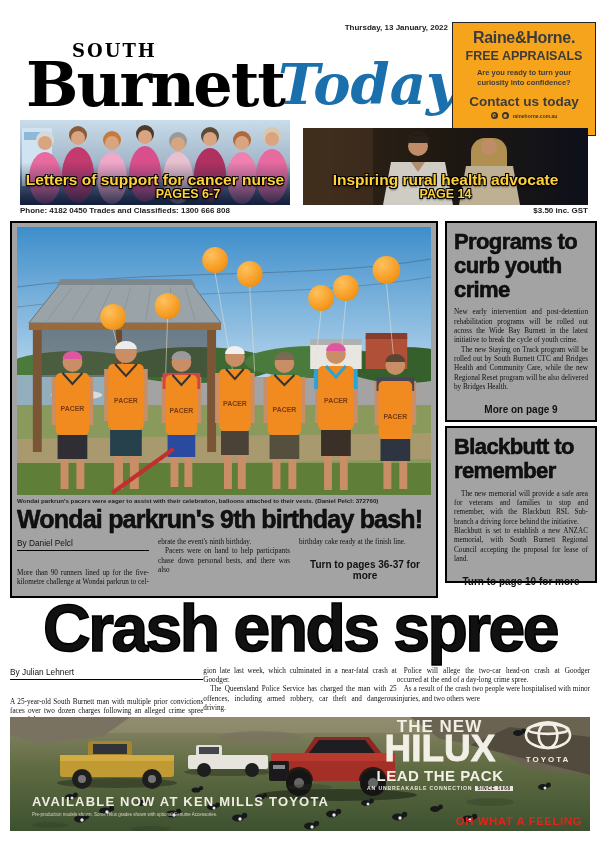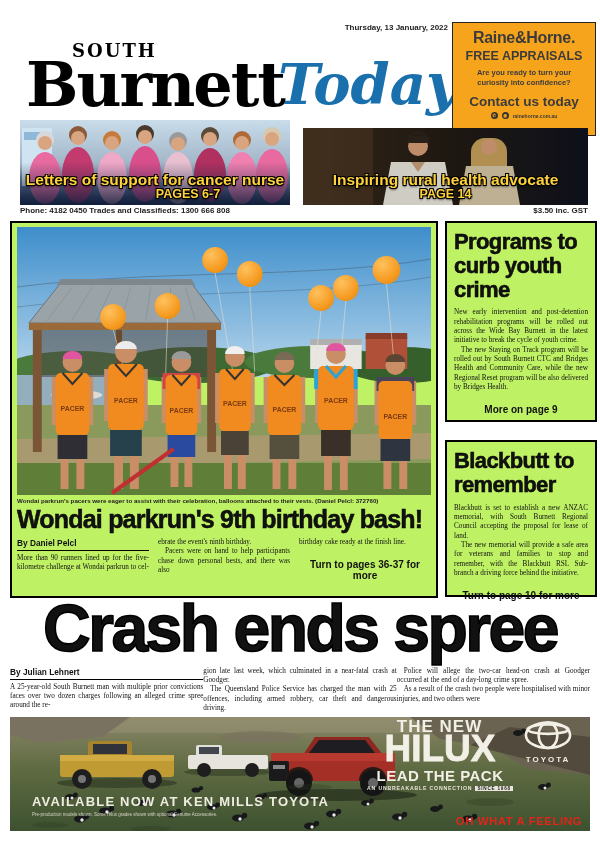--- a/index.html
+++ b/index.html
@@ -35,35 +35,35 @@
   .banner-text{position:absolute;left:0;right:0;bottom:3px;text-align:center;line-height:1.1;}
   .b-title{font-size:15.5px;font-weight:800;color:#ffd23c;
     text-shadow:-1px -1px 0 #000,1px -1px 0 #000,-1px 1px 0 #000,1px 1px 0 #000,0 2px 2px rgba(0,0,0,.65);}
   .b-page{font-size:12.5px;font-weight:800;color:#ffd23c;
     text-shadow:-1px -1px 0 #000,1px -1px 0 #000,-1px 1px 0 #000,1px 1px 0 #000,0 2px 2px rgba(0,0,0,.65);}
   #banner1 .b-page{padding-left:66px;}
   
   .phoneline{position:absolute;top:206px;left:20px;right:12px;display:flex;
              justify-content:space-between;font-size:8px;font-weight:bold;color:#222;}
   
-  .abox{position:absolute;box-sizing:border-box;border:2px solid #000;background:#bef264;}
+  .abox{position:absolute;box-sizing:border-box;border:2px solid #000;background:#a3a3a3;}
   #wondai-box{left:10px;top:221px;width:428px;height:377px;padding:4px 5px;}
   #programs-box{left:445px;top:221px;width:152px;height:201px;padding:7px 7px;}
-  #blackbutt-box{left:445px;top:440px;width:152px;height:157px;padding:7px 7px;}
+  #blackbutt-box{left:445px;top:426px;width:152px;height:157px;padding:7px 7px;}
   .photo-wrap{width:100%;height:268px;overflow:hidden;}
   .photo-wrap svg{width:100%;height:100%;display:block;}
   .caption{font-size:6.2px;font-weight:600;color:#222;margin-top:2px;}
   .headline-md{font-size:25px;font-weight:bold;letter-spacing:-.8px;margin-top:3px;
                -webkit-text-stroke:.5px #000;line-height:1;}
   .headline-sm{font-size:22px;font-weight:bold;letter-spacing:-.6px;line-height:1.08;
                -webkit-text-stroke:.5px #000;}
   .cols{display:flex;gap:9px;margin-top:6px;}
   .col{flex:1;min-width:0;}
-  .byline{font-size:8.3px;font-weight:bold;border-bottom:1.5px solid #000;
-          padding-bottom:2px;margin-bottom:3px;}
+  .byline{font-size:8.3px;font-weight:normal;border-bottom:1.5px solid #000;
+          padding-bottom:2px;margin-bottom:18px;}
   .body-p{font-family:"Liberation Serif",serif;font-size:7.2px;line-height:1.3;
           text-align:justify;margin:0;}
   .body-p.indent{text-indent:7px;}
   .more{font-size:10px;font-weight:bold;text-align:center;margin-top:12px;}
   #programs-box .bodywrap, #blackbutt-box .bodywrap{margin-top:7px;}
   
   #crash{position:absolute;left:10px;top:597px;width:580px;}
   .headline-xl{font-size:66px;font-weight:bold;letter-spacing:-2.5px;line-height:.95;
                text-align:center;-webkit-text-stroke:1.6px #000;}
   #crash .cols{gap:0;margin-top:7px;}
@@ -406,22 +406,22 @@
     <div class="bodywrap">
       <p class="body-p">New early intervention and post-detention rehabilitation programs will be rolled out across the Wide Bay Burnett in the latest initiative to break the cycle of youth crime.</p>
       <p class="body-p indent">The new Staying on Track program will be rolled out by South Burnett CTC and Bridges Health and Community Care, while the new Regional Reset program will be also delivered by Bridges Health.</p>
     </div>
     <div class="more">More on page 9</div>
   </div>
 
   <div class="abox" id="blackbutt-box">
     <div class="headline-sm">Blackbutt to remember</div>
     <div class="bodywrap">
+      <p class="body-p indent">The new memorial will provide a safe area for veterans and families to stop and remember, with the Blackbutt RSL Sub-branch a driving force behind the initiative.</p>
       <p class="body-p">Blackbutt is set to establish a new ANZAC memorial, with South Burnett Regional Council accepting the proposal for lease of land.</p>
-      <p class="body-p indent">The new memorial will provide a safe area for veterans and families to stop and remember, with the Blackbutt RSL Sub-branch a driving force behind the initiative.</p>
     </div>
     <div class="more">Turn to page 10 for more</div>
   </div>
 
   <div id="crash">
     <div class="headline-xl">Crash ends spree</div>
     <div class="cols">
       <div class="col">
         <div class="byline">By Julian Lehnert</div>
         <p class="body-p">A 25-year-old South Burnett man with multiple prior convictions faces over two dozen charges following an alleged crime spree around the re-</p>

